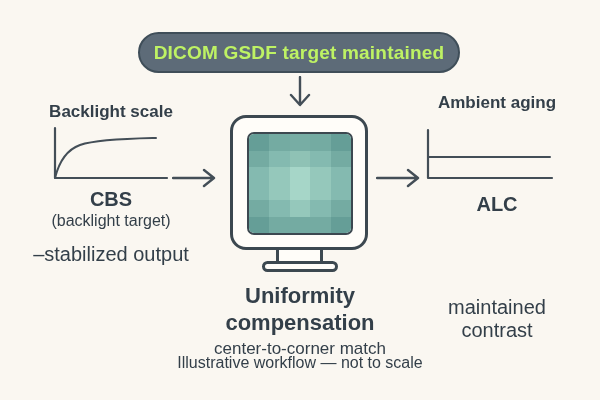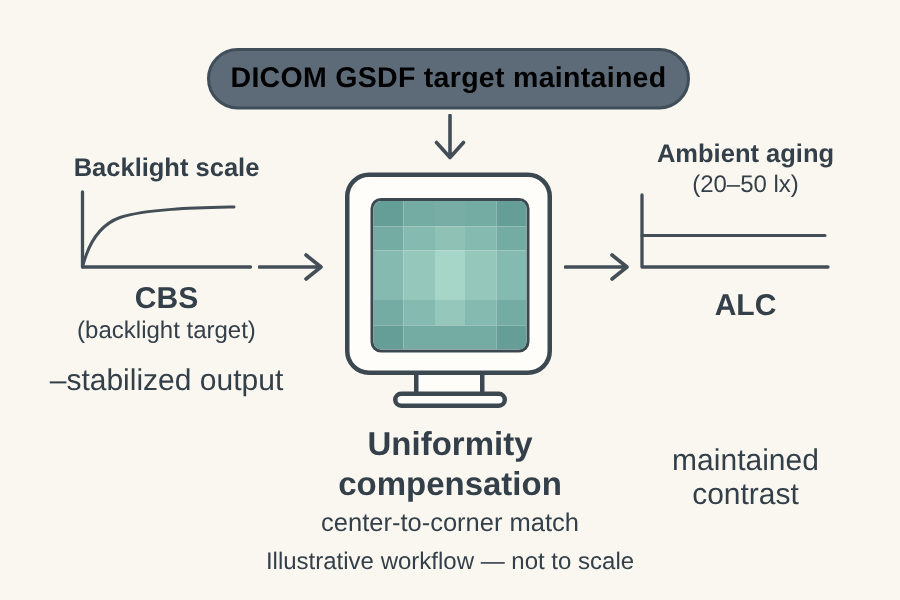--- a/index.html
+++ b/index.html
@@ -12,21 +12,21 @@
     overflow:hidden;
   }
   .abs{position:absolute;}
   .txt{text-align:center;}
   .pill{
     left:138px;top:32px;width:322px;height:41px;
     background:#5d6b78;
     border:2px solid #3f4e59;
     border-radius:22px;
     display:flex;align-items:center;justify-content:center;
-    color:#000000;font-weight:bold;font-size:19px;
+    color:#bef264;font-weight:bold;font-size:19px;
     box-sizing:border-box;
     letter-spacing:0.2px;
   }
   .graph-title{font-weight:bold;font-size:17px;}
   .graph-sub{font-size:16px;}
   .node-title{font-weight:bold;font-size:20px;}
   .node-sub{font-size:16px;}
   .node-note{font-size:20px;}
   .center-title{font-weight:bold;font-size:22px;line-height:27px;}
   .center-sub{font-size:17px;}
@@ -134,30 +134,29 @@
       <div style="background: rgb(101, 158, 151);"></div>
     </div>
   <div class="abs stand-neck"></div>
   <div class="abs stand-base"></div>
 
   <svg class="abs" style="left:376px;top:168px;" width="48" height="20" viewBox="0 0 48 20">
     <path d="M1 10 L41 10 M32 2 L42 10 L32 18" fill="none" stroke="#434e57" stroke-width="2.4" stroke-linecap="round" stroke-linejoin="round"></path>
   </svg>
 
   <div class="abs txt col-right graph-title" style="top:93px;">Ambient aging</div>
-  <div class="abs txt col-right graph-sub" style="top:115px;">(20–50 lx)</div>
 
   <svg class="abs" style="left:424px;top:124px;" width="132" height="58" viewBox="0 0 132 58">
     <path d="M4 6 L4 54 L128 54" fill="none" stroke="#434e57" stroke-width="2.2" stroke-linecap="round" stroke-linejoin="round"></path>
     <path d="M4 33 L126 33" fill="none" stroke="#434e57" stroke-width="2" stroke-linecap="round"></path>
   </svg>
 
   <div class="abs txt col-right node-title" style="top:193px;">ALC</div>
   <div class="abs txt col-right node-note" style="top:248px;margin-top:48px;">maintained contrast</div>
 
   <div class="abs txt col-center center-sub" style="top:339px;">center-to-corner match</div>
   <div class="abs txt col-center center-title" style="top:282px;">
     <div>Uniformity</div>
     <div>compensation</div>
   </div>
-  <div class="abs txt col-center footnote" style="top:366px;">Illustrative workflow — not to scale</div>
+  <div class="abs txt col-center footnote" style="top:354px;">Illustrative workflow — not to scale</div>
 
 </div>
 
 </body></html>

